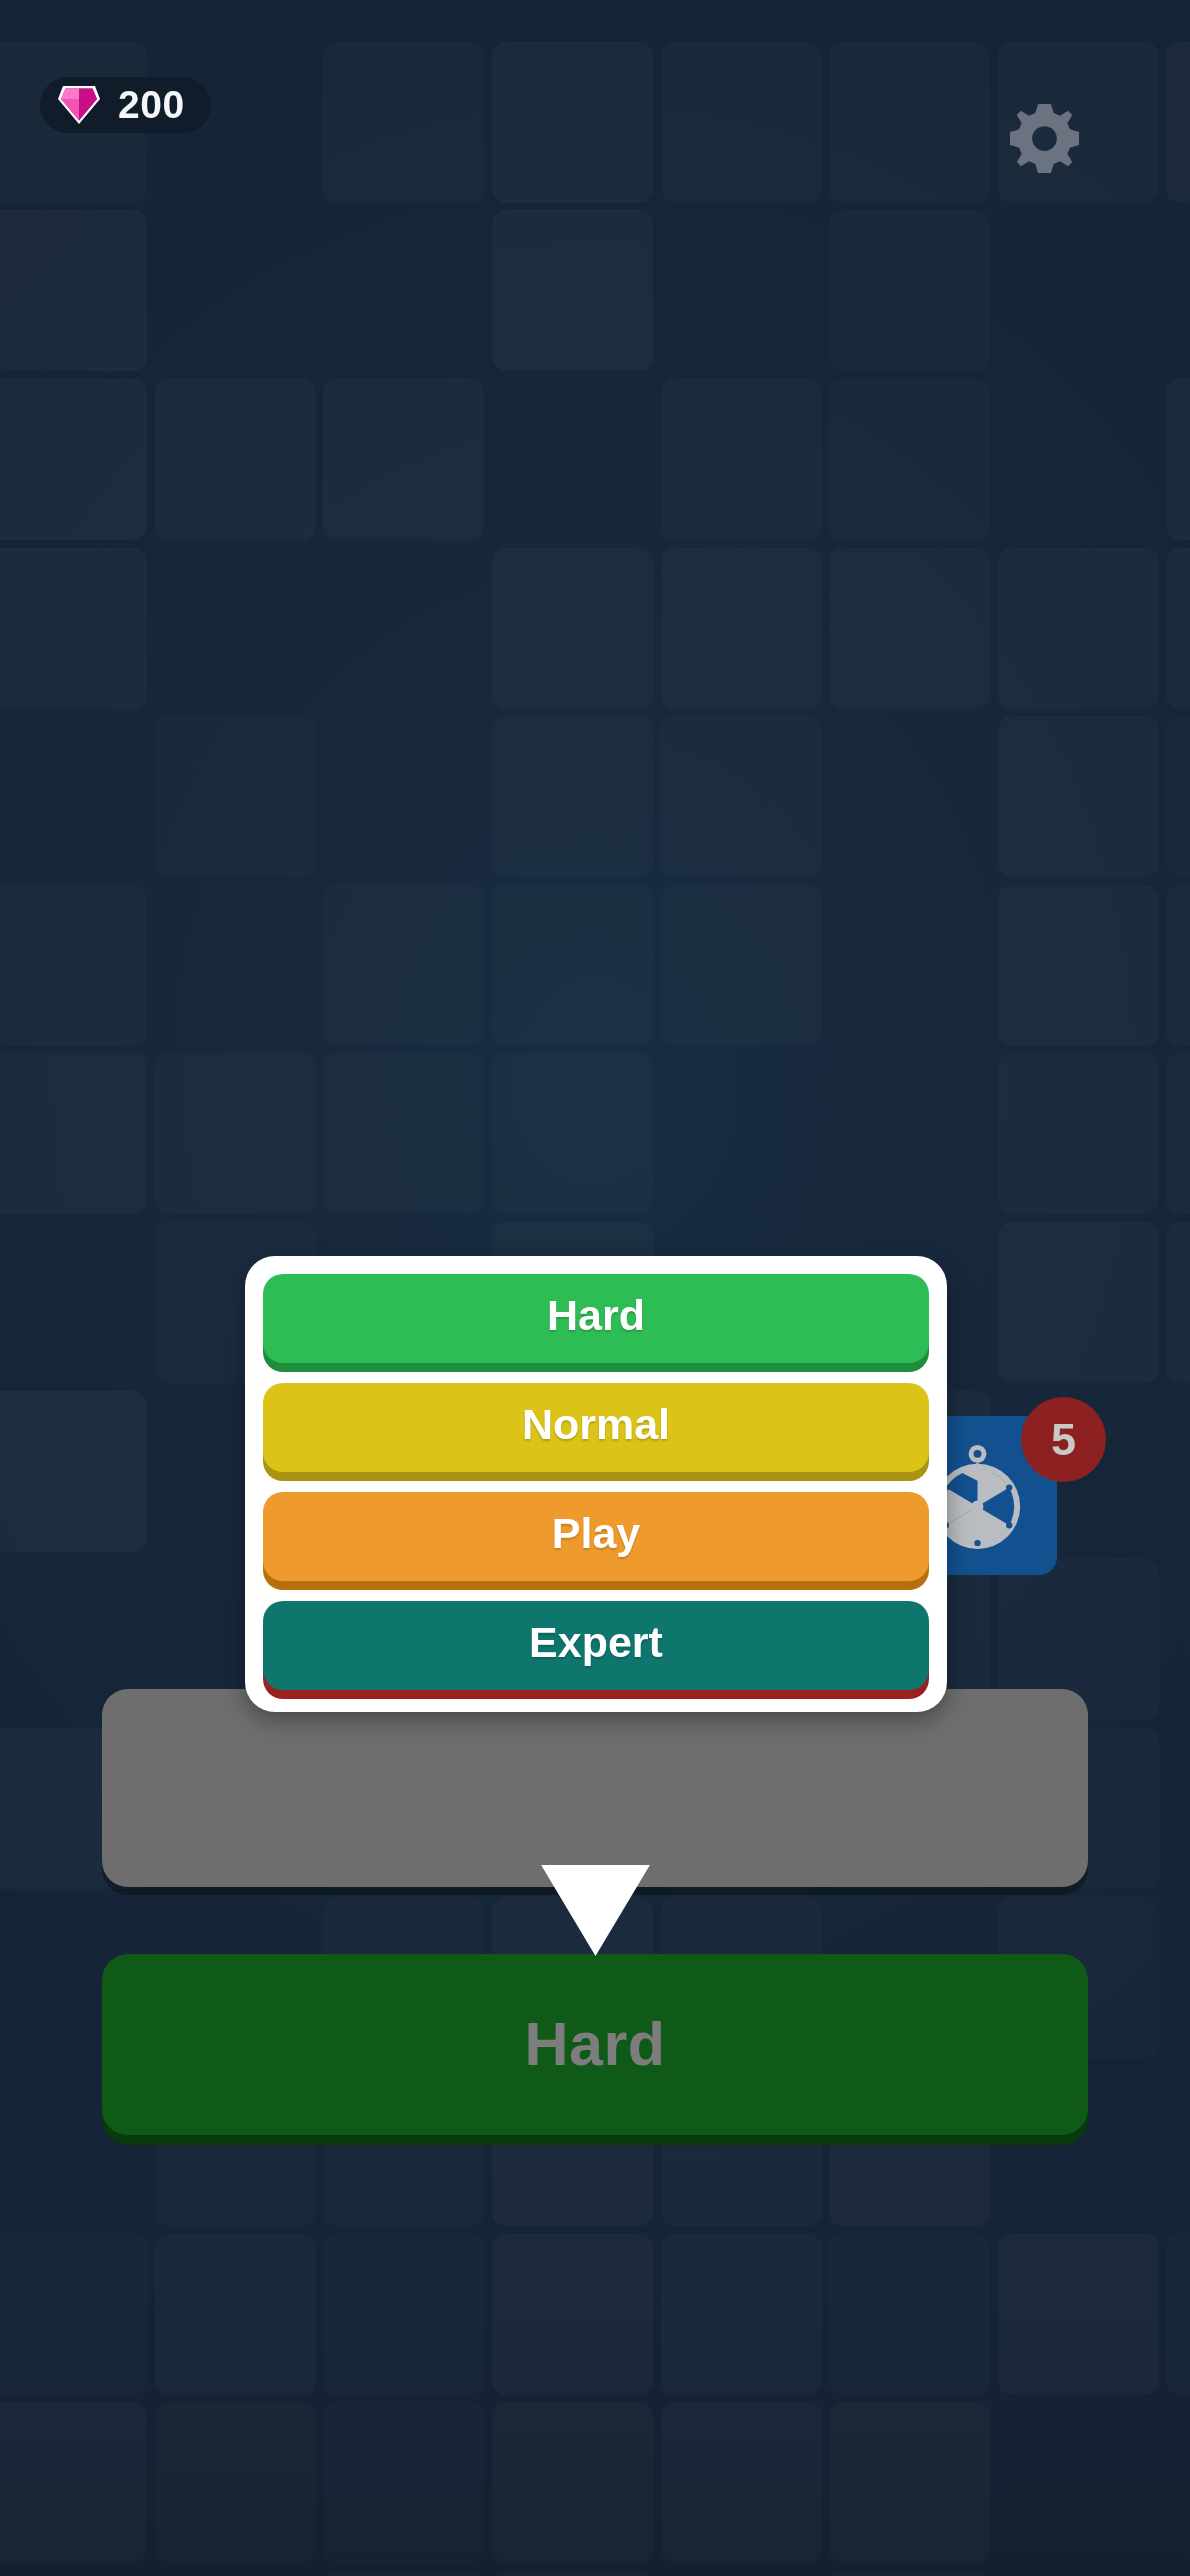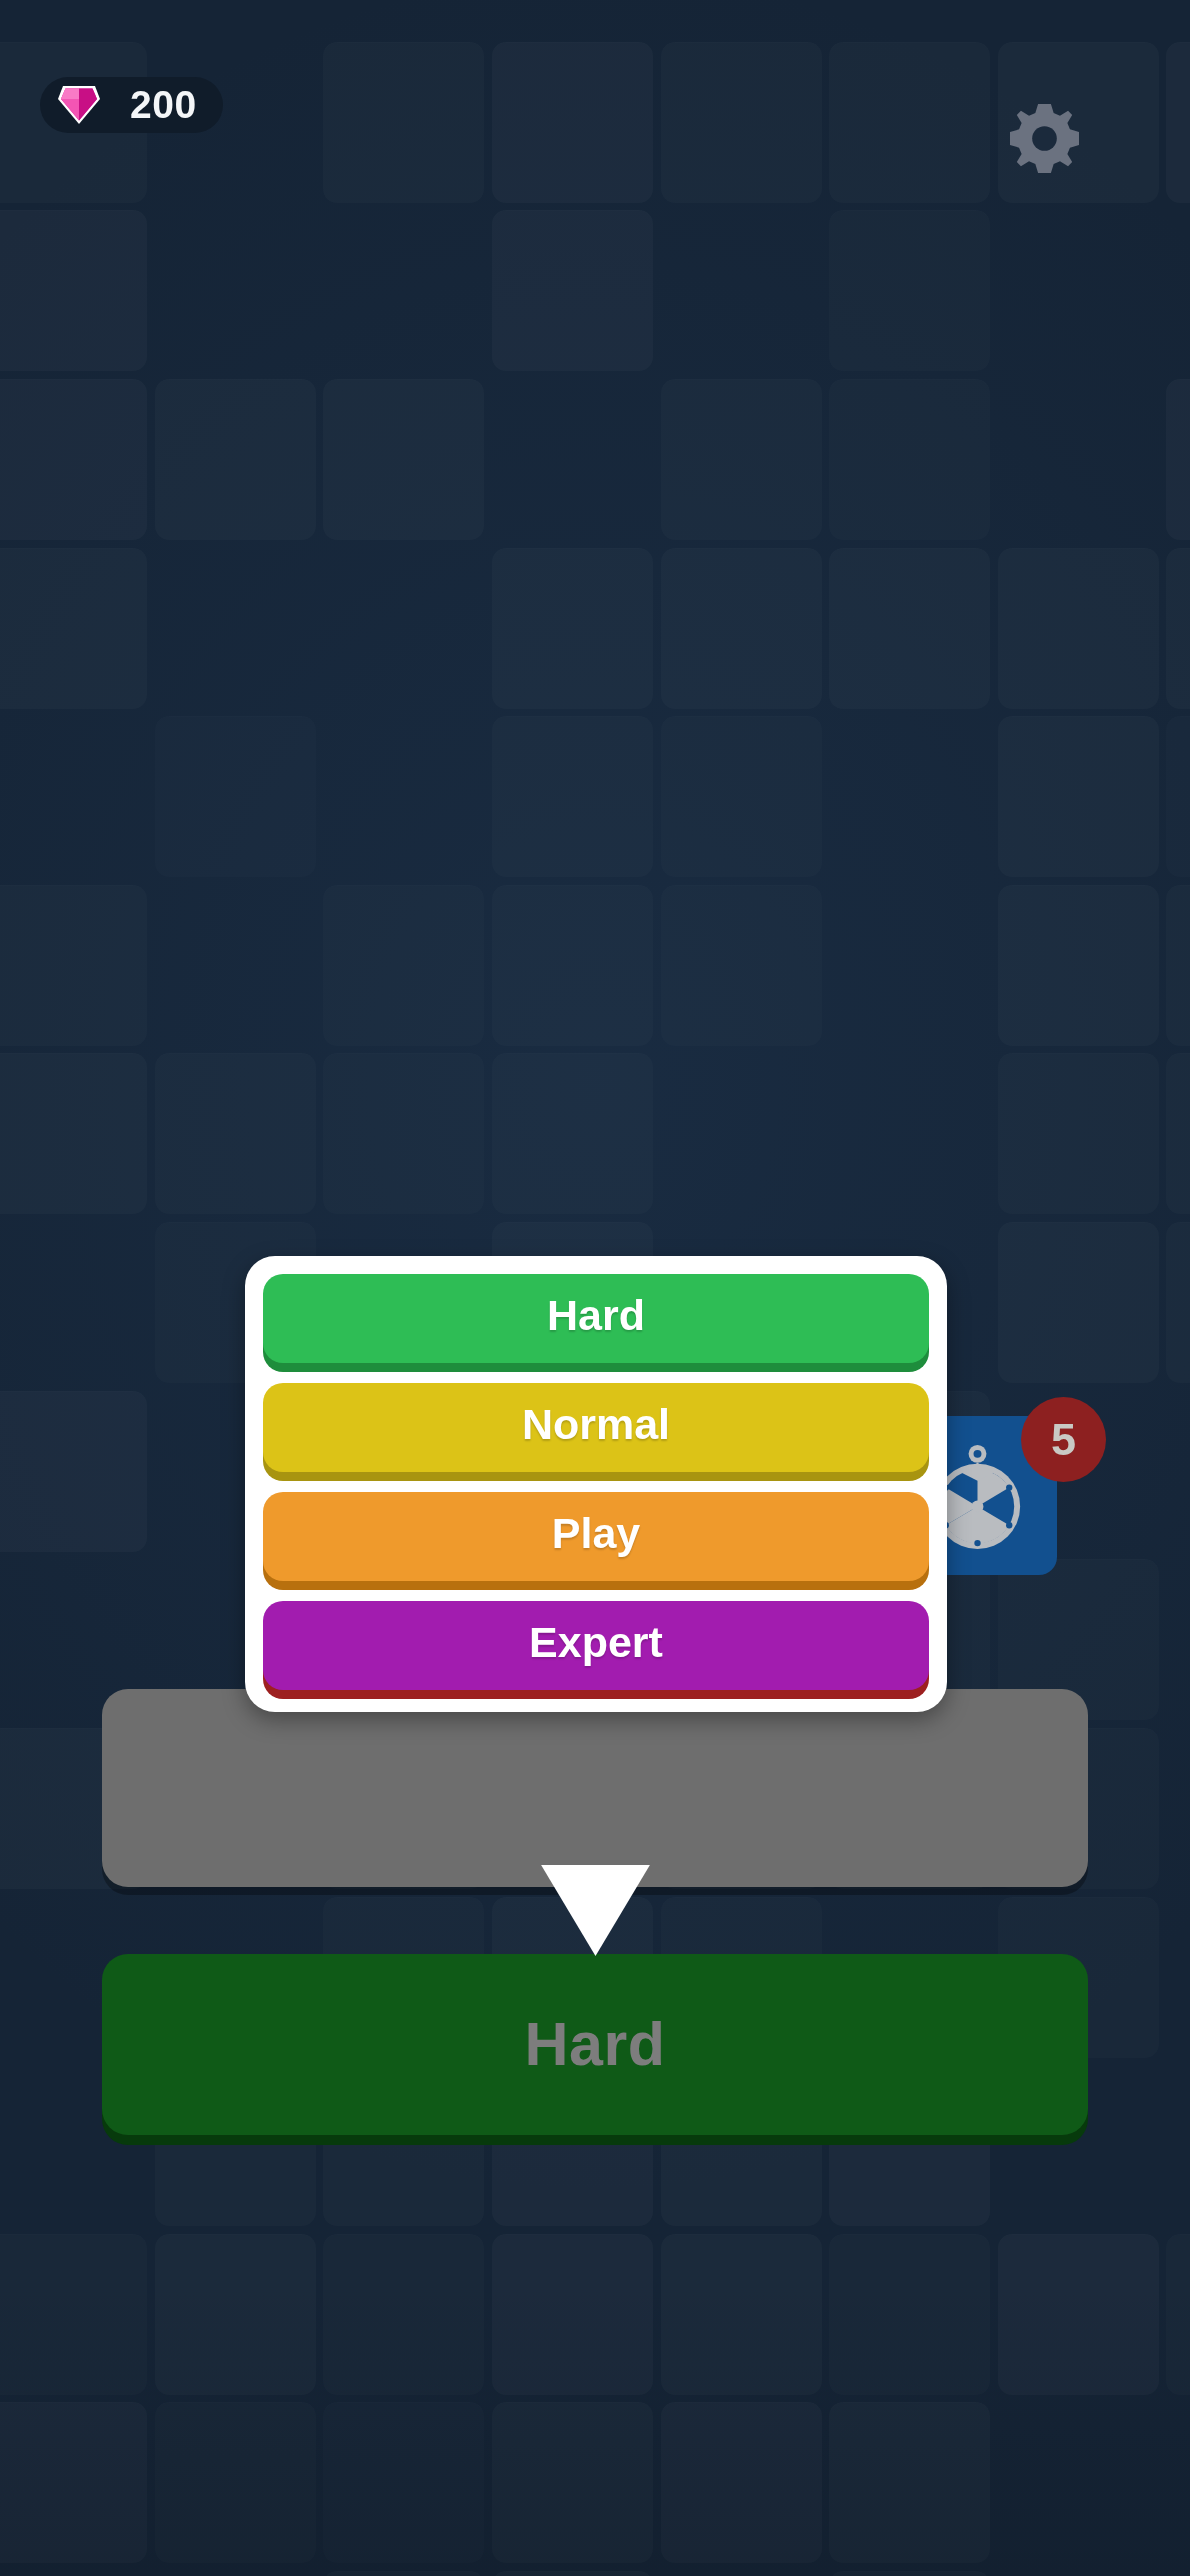--- a/index.html
+++ b/index.html
@@ -49,21 +49,21 @@
 
   
   .gem-pill {
     position: absolute;
     left: 40px;
     top: 77px;
     height: 56px;
     padding: 0 26px 0 16px;
     display: flex;
     align-items: center;
-    gap: 28px;
+    gap: 16px;
     border-radius: 28px;
     background: #101c2a;
   }
   .gem-icon { width: 46px; height: 44px; display:block; }
   .gem-count {
     color: #f4f6f8;
     font-size: 39px;
     font-weight: bold;
     letter-spacing: 0.5px;
     line-height: 1;
@@ -179,21 +179,21 @@
     font-size: 43px;
     font-weight: bold;
     line-height: 1;
     text-shadow: 0 2px 2px rgba(0,0,0,0.18);
     position: relative;
     top: -3px;
   }
   .diff-easy   { background: #2ebd55; box-shadow: 0 9px 0 #1e8d3c; }
   .diff-normal { background: #dcc317; box-shadow: 0 9px 0 #a89410; text-align: center; }
   .diff-hard   { background: #ef9a2c; box-shadow: 0 9px 0 #b8700e; }
-  .diff-expert { background: #a21caf; box-shadow: 0 9px 0 #9d2020; }
+  .diff-expert { background: #0f766e; box-shadow: 0 9px 0 #9d2020; }
 </style>
 </head>
 <body>
 
 <div id="screen">
 
   <div class="bg-base"></div>
   <div class="bg-cells" id="bg-cells">
       <div class="bg-cell" style="left: -14px; top: 42px; width: 161px; height: 161px; background: rgba(255, 255, 255, 0.024);"></div>
       <div class="bg-cell" style="left: 323px; top: 42px; width: 161px; height: 161px; background: rgba(255, 255, 255, 0.024);"></div>

